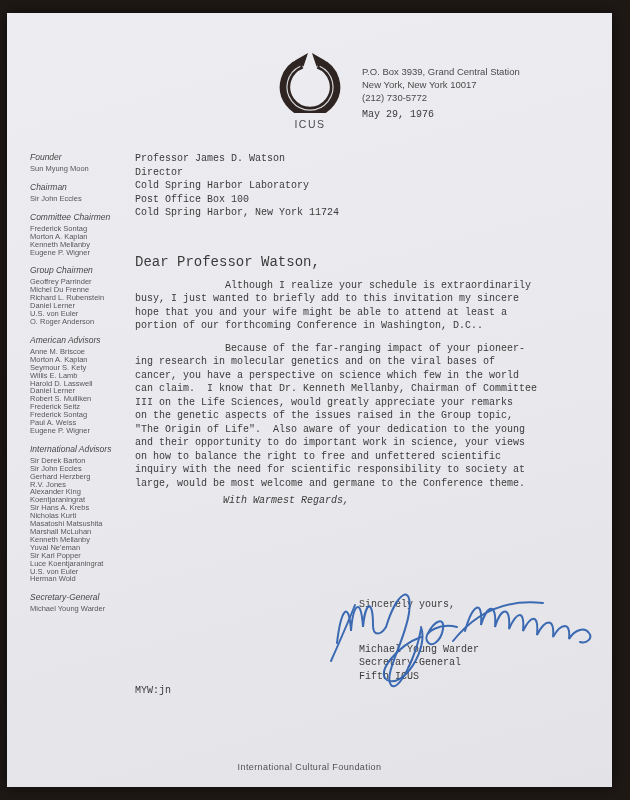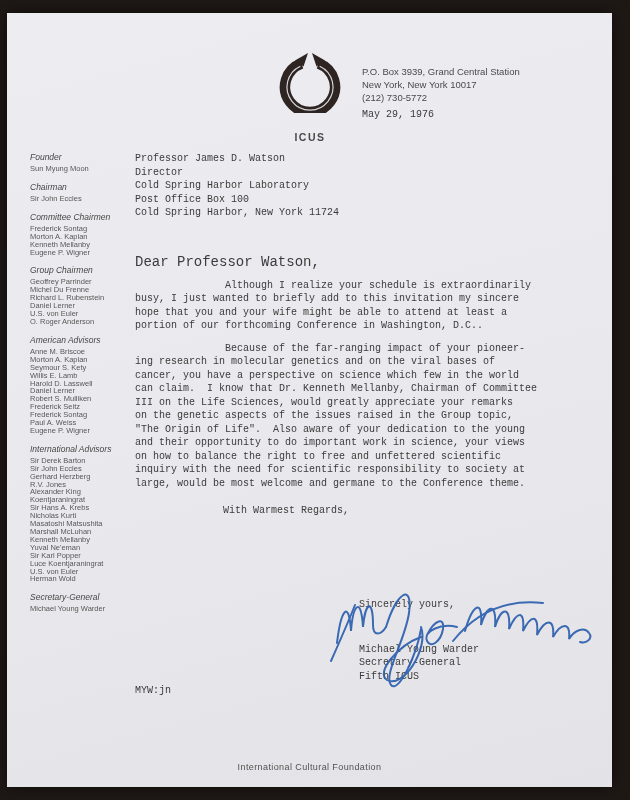--- a/index.html
+++ b/index.html
@@ -12,41 +12,41 @@
     position:absolute;left:7px;top:13px;width:605px;height:774px;
     background:linear-gradient(165deg,#edecf0 0%,#e9e9ed 55%,#e3e3e7 100%);
     box-shadow:0 0 16px rgba(0,0,0,.6);
   }
   
   .conf-title{
     position:absolute;left:129px;top:50px;
     font-size:9.5px;line-height:13px;color:#4a4a4a;
   }
   .logo{position:absolute;left:268px;top:38px;width:70px;text-align:center;}
-  .logo-caption{margin-top:14px;font-size:10.5px;letter-spacing:1.5px;color:#4a4a4a;font-weight:bold;}
+  .logo-caption{margin-top:1px;font-size:10.5px;letter-spacing:1.5px;color:#4a4a4a;}
   .addr{
     position:absolute;left:355px;top:52px;
     font-size:9.5px;line-height:13px;color:#4a4a4a;
   }
   .mono{font-family:"Liberation Mono","DejaVu Sans Mono",monospace;color:#3b3b3b;}
   .date{position:absolute;left:355px;top:96px;font-size:10px;}
   
   .sidebar{position:absolute;left:23px;top:139px;width:102px;}
   .sb-section{margin-bottom:9px;}
   .sb-title{
     font-style:italic;font-size:8.5px;line-height:11px;color:#474747;
     margin-bottom:2px;
   }
   .sb-name{font-size:7.5px;line-height:7.9px;color:#585858;}
   
   .recipient{position:absolute;left:128px;top:139px;font-size:10px;line-height:13.5px;}
   .body-block{position:absolute;left:128px;top:243px;width:474px;}
   .salutation{font-size:14px;line-height:13.5px;}
   .para{white-space:pre;font-size:10px;line-height:13.5px;margin-top:9px;}
-  .regards{font-size:10px;line-height:13.5px;margin-top:14px;margin-left:88px;}
+  .regards{font-size:10px;line-height:13.5px;margin-top:4px;margin-left:88px;font-style:italic;}
   .closing{position:absolute;left:352px;top:585px;font-size:10px;line-height:13.5px;}
   .typed{margin-top:31px;}
   .ref{position:absolute;left:128px;top:672px;font-size:10px;}
   .signature{position:absolute;left:316px;top:566px;z-index:5;pointer-events:none;}
   .footer{
     position:absolute;left:0;top:749px;width:100%;text-align:center;
     font-size:9px;letter-spacing:.4px;color:#525252;
   }
 </style>
 </head>

